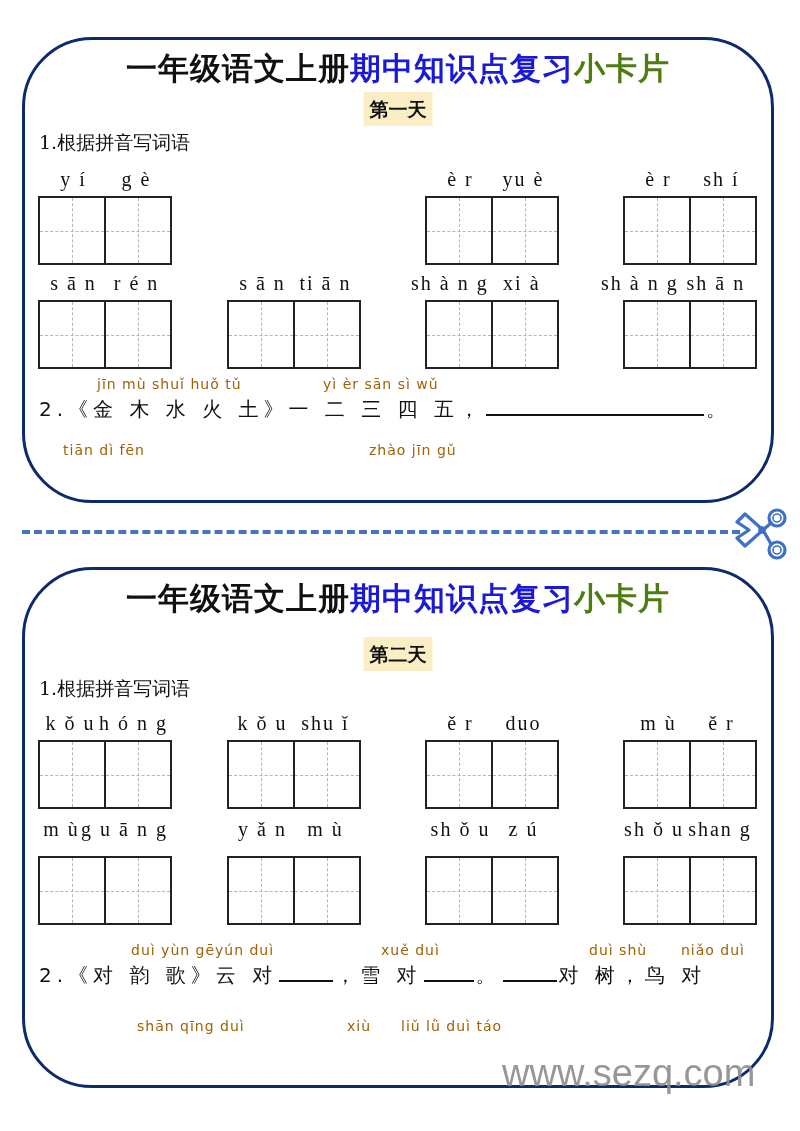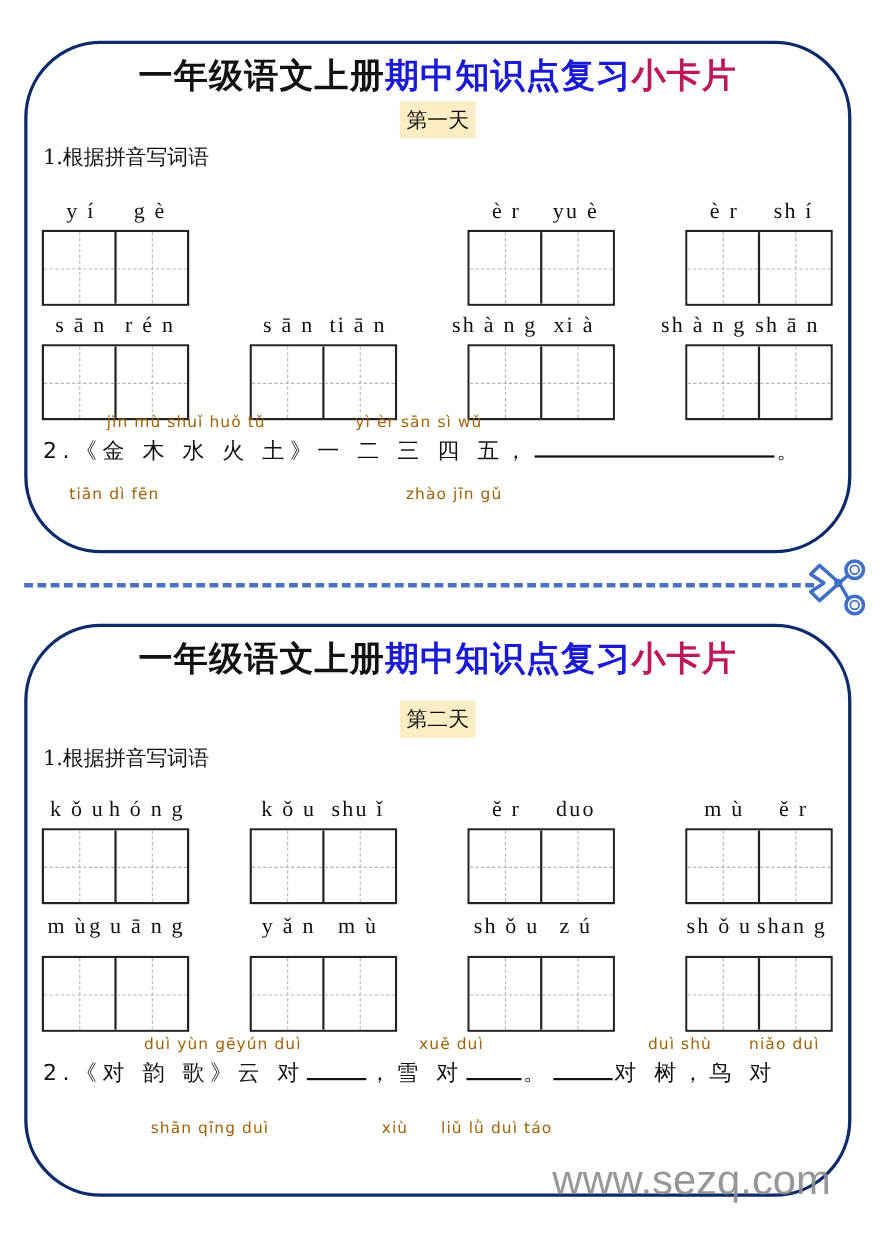--- a/index.html
+++ b/index.html
@@ -18,36 +18,36 @@
 
   .title {
     position: absolute; left: 0; right: 0; top: 8px;
     text-align: center;
     font-family: "DejaVu Sans", sans-serif;
     font-weight: bold; font-size: 31px; letter-spacing: 1px;
     white-space: nowrap;
   }
   .title .t-black { color: #111111; }
   .title .t-blue { color: #1a1ad6; }
-  .title .t-red { color: #be185d; }
+  .title .t-red { color: #4d7c0f; }
 
   .day-badge {
     position: absolute; left: 50%; transform: translateX(-50%);
     top: 52px; height: 34px; padding: 0 6px;
     background: #fbeec5;
-    font-family: "DejaVu Serif", serif; font-weight: normal; font-size: 19px;
+    font-family: "DejaVu Serif", serif; font-weight: bold; font-size: 19px;
     line-height: 34px; color: #111;
   }
   .section-label {
     position: absolute; left: 14px; top: 90px;
     font-family: "DejaVu Serif", serif; font-size: 19px; color: #111;
   }
 
   .word {
-    position: absolute; width: 134px; margin-top: 13px;
+    position: absolute; width: 134px;
   }
   .pinyin {
     display: flex; justify-content: space-between;
     font-family: "Liberation Serif", serif; font-size: 20px; letter-spacing: 2px;
     height: 26px; line-height: 26px; color: #111; padding: 0 4px;
     white-space: nowrap;
   }
   .pinyin span { flex: 1; text-align: center; }
   .grid {
     display: flex; height: 69px; border: 2px solid #222; margin-top: 4px;

